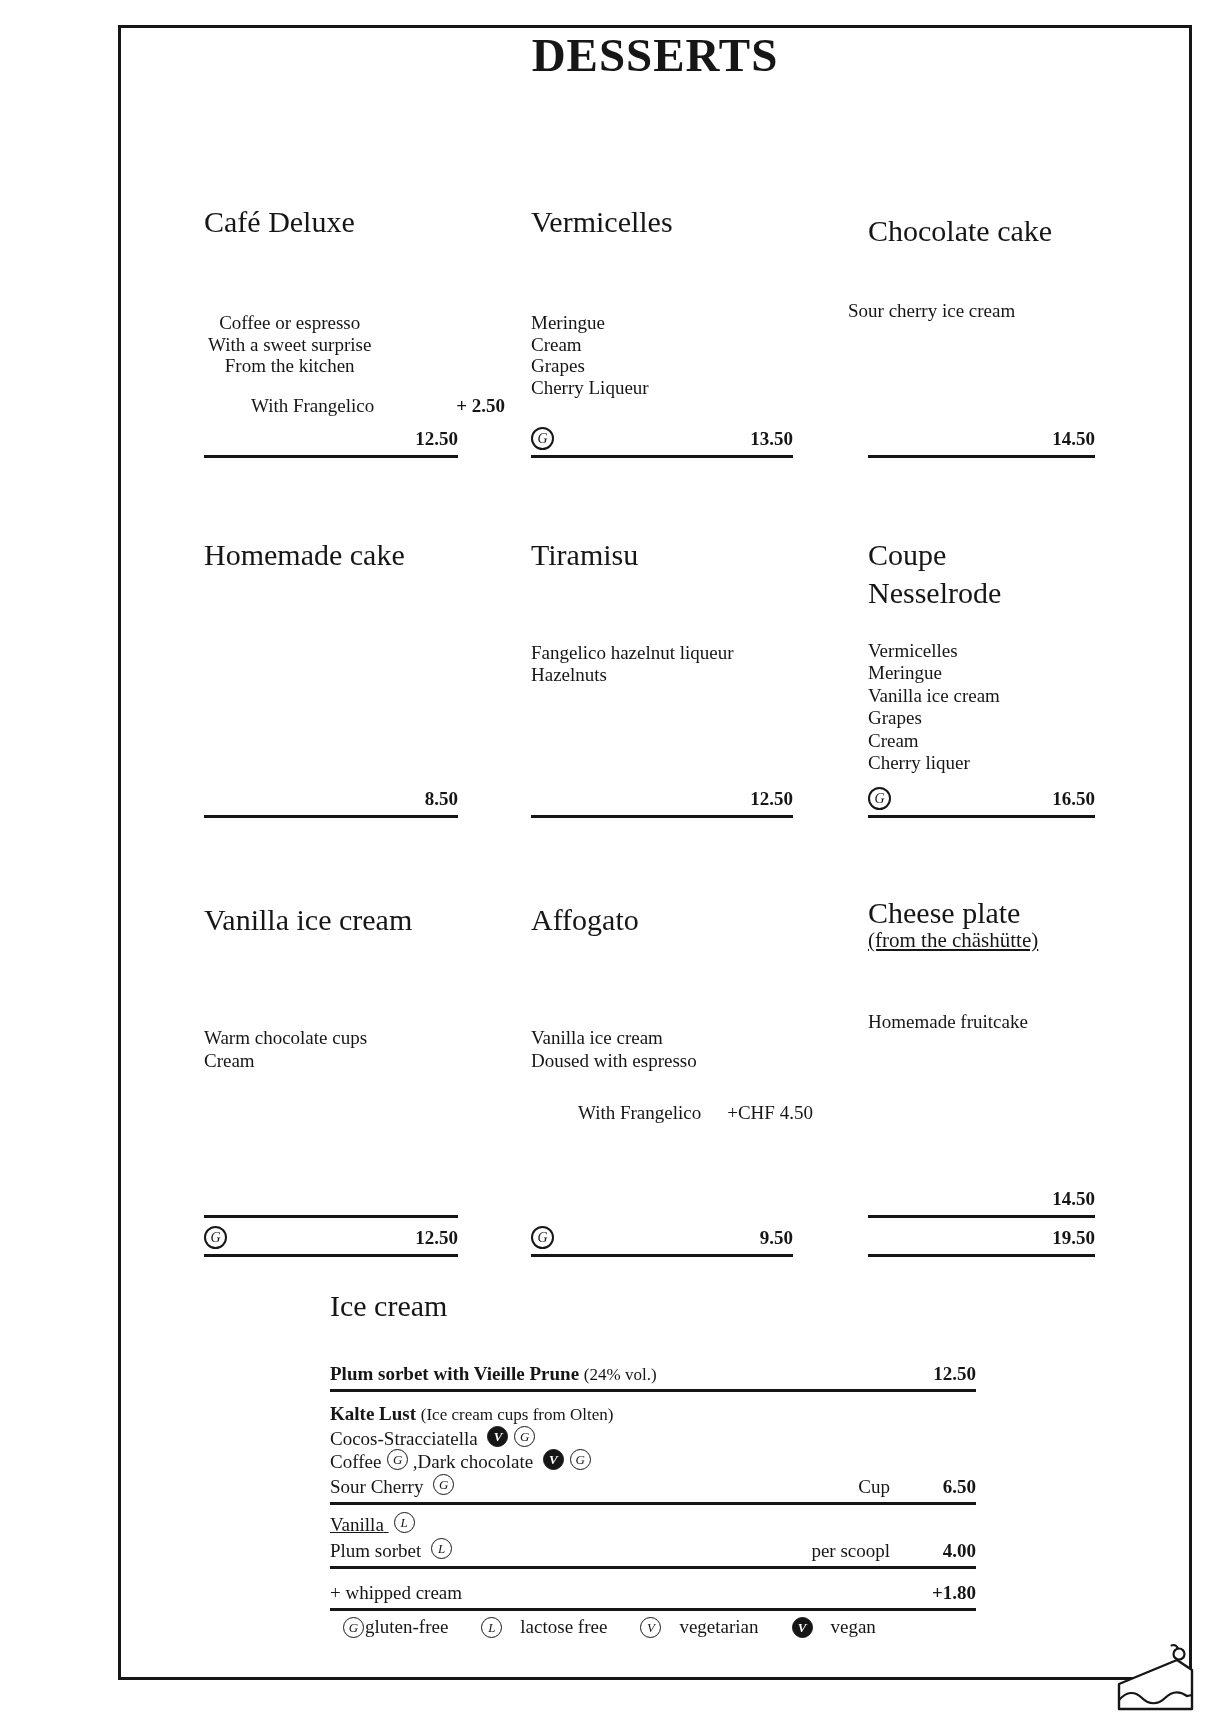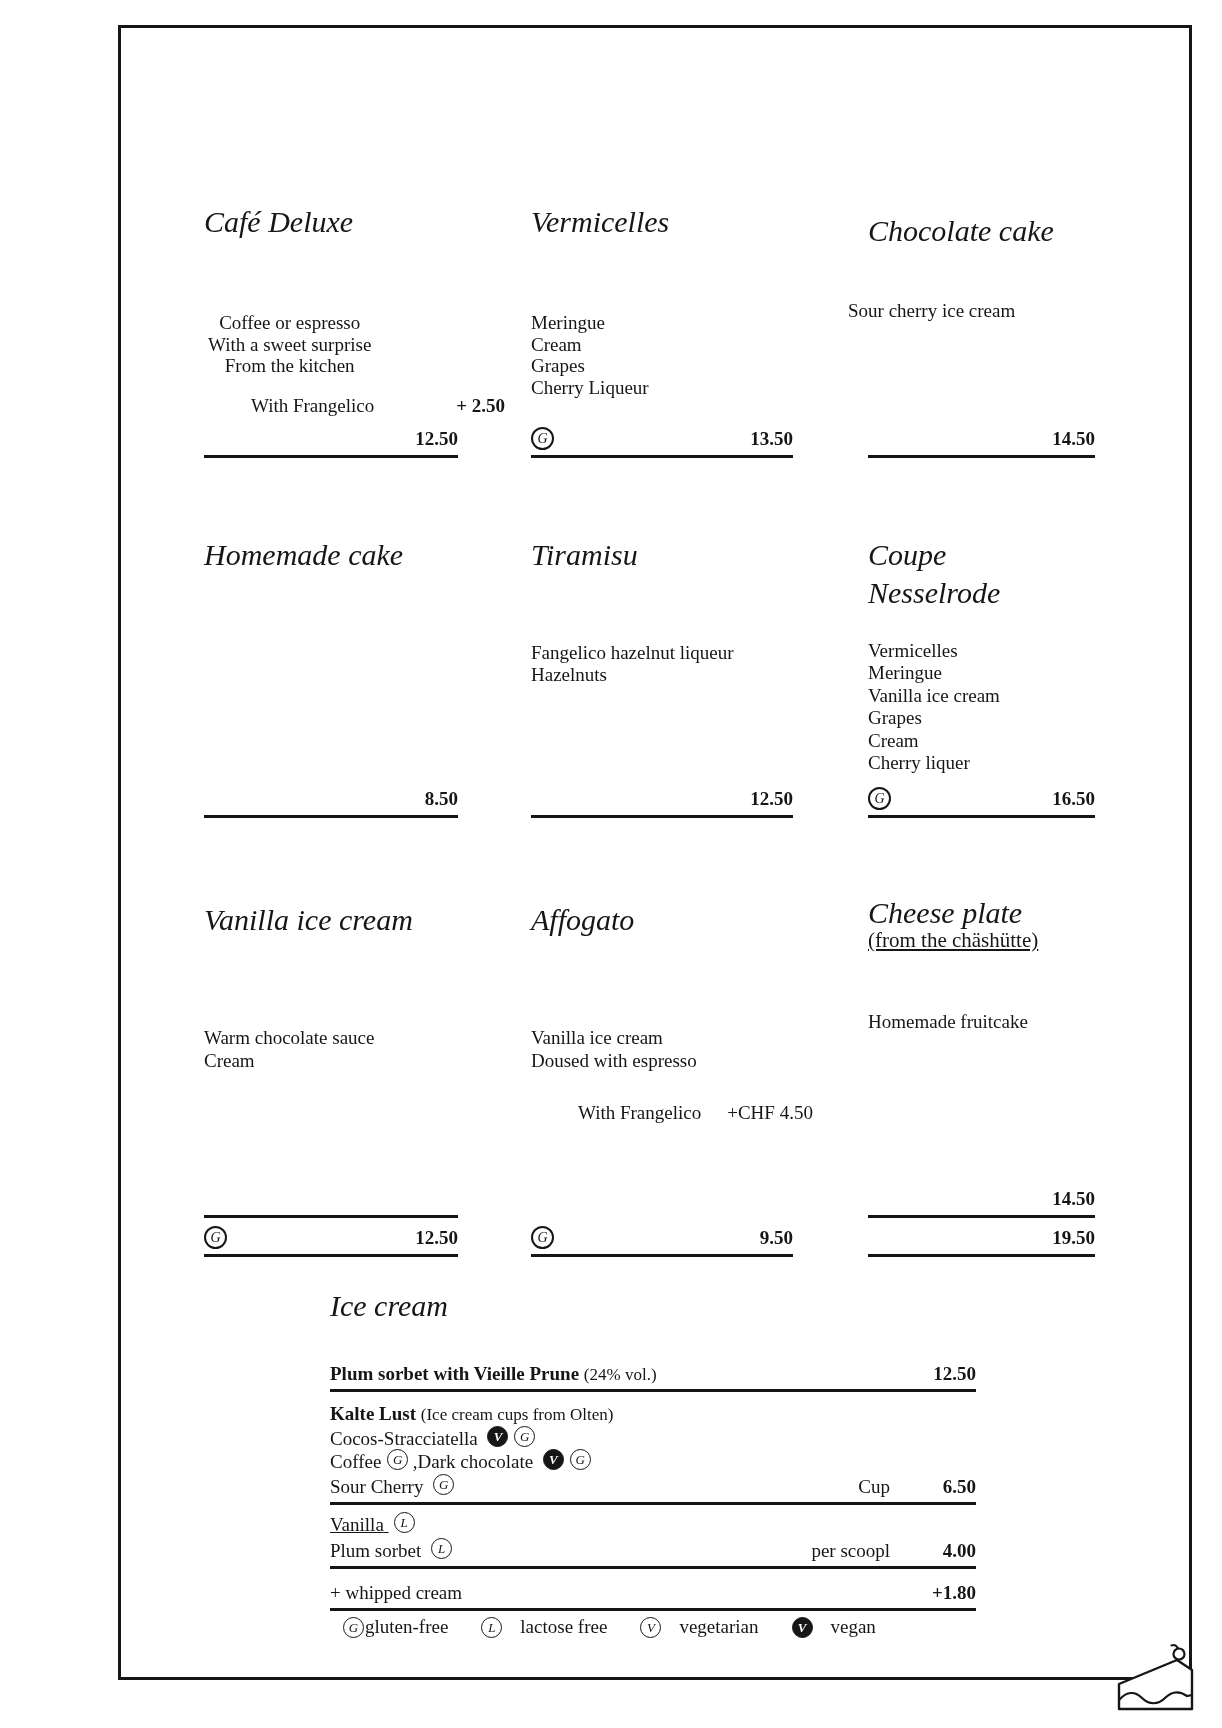--- a/index.html
+++ b/index.html
@@ -3,21 +3,21 @@
 <meta charset="utf-8">
 <style>
   * { box-sizing: border-box; margin: 0; padding: 0; }
   body { background: #ffffff; font-family: "Liberation Serif", "DejaVu Serif", serif; color: #161616; }
   .page { position: relative; width: 1222px; height: 1728px; background: #ffffff; overflow: hidden; }
   .frame { position: absolute; left: 118px; top: 25px; width: 1074px; height: 1655px;
            border: 3px solid #161616; z-index: 1; }
   .page-title { position: absolute; left: 118px; top: 28px; width: 1074px; text-align: center;
                 font-size: 47px; font-weight: 700; letter-spacing: 1px; z-index: 2; }
   .abs { position: absolute; z-index: 2; }
-  .title { font-size: 30px; line-height: 38px; white-space: pre-line; font-style: italic; }
+  .title { font-size: 30px; line-height: 38px; white-space: pre-line; }
   .subtitle { font-size: 21px; line-height: 24px; }
   .desc { font-size: 19px; line-height: 21.5px; white-space: pre-line; }
   .extra-row { display: flex; justify-content: space-between; font-size: 19px; margin-left: 47px; }
   .extra-row.gapped { justify-content: flex-start; }
   .extra-row.gapped .xprice { margin-left: 26px; }
   .bold { font-weight: 700; }
   .price-row { display: flex; justify-content: space-between; align-items: flex-end;
                height: 37px; padding-bottom: 5px; border-bottom: 3px solid #161616;
                font-size: 19px; }
   .price-row .price { font-weight: 700; }
@@ -43,20 +43,21 @@
   .legend .leg-item.tight .leg-label { margin-left: 1px; }
   .cake { position: absolute; left: 1114px; top: 1644px; z-index: 3; }
 </style>
 </head>
 <body>
 
 <div class="page">
 
   <div class="frame"></div>
 
+  <div class="page-title">DESSERTS</div>
 
   <div>
     <div class="abs title" style="left:204px; top:203px;">Café Deluxe</div>
     <div class="abs desc" style="left:208px; top:312px;text-align:center;">Coffee or espresso
 With a sweet surprise
 From the kitchen</div>
     <div class="abs extra-row" style="left:204px; top:395px; width:254px;">
       <span>With Frangelico</span>
       <span class="bold">+ 2.50</span>
     </div>
@@ -115,21 +116,21 @@
 Cream
 Cherry liquer</div>
     <div class="abs price-row" style="left:868px; top:781px; width:227px;">
       <span class="sym big">G</span>
       <span class="price">16.50</span>
     </div>
   </div>
 
   <div>
     <div class="abs title" style="left:204px; top:901px;">Vanilla ice cream</div>
-    <div class="abs desc" style="left:204px; top:1027px; line-height:22.5px;">Warm chocolate sauce
+    <div class="abs desc" style="left:204px; top:1027px; line-height:22.5px;">Warm chocolate cups
 Cream</div>
     <div class="abs rule" style="left:204px; top:1215px; width:254px;"></div>
     <div class="abs price-row" style="left:204px; top:1220px; width:254px;">
       <span class="sym big">G</span>
       <span class="price">12.50</span>
     </div>
   </div>
 
   <div>
     <div class="abs title" style="left:531px; top:901px;">Affogato</div>

